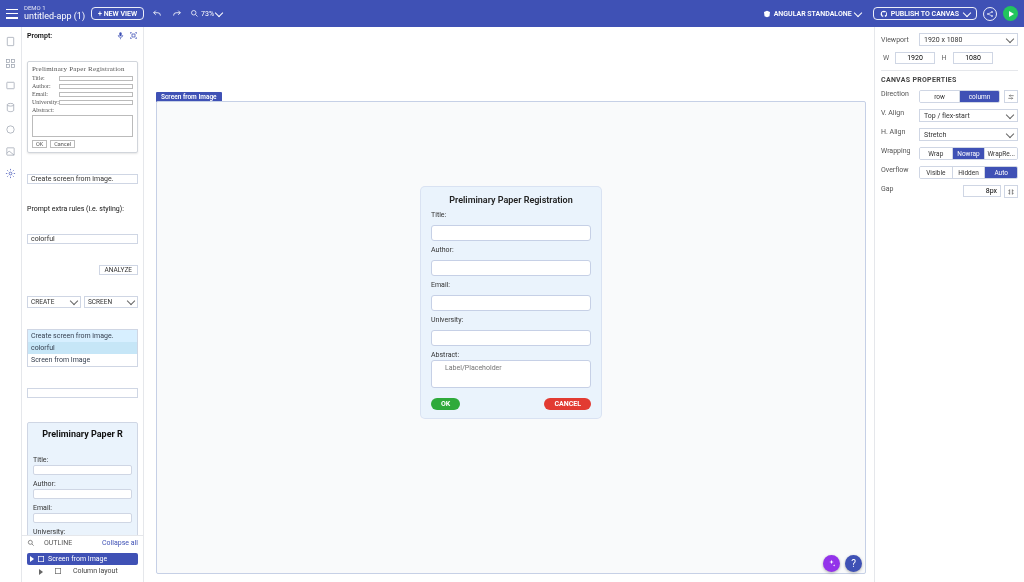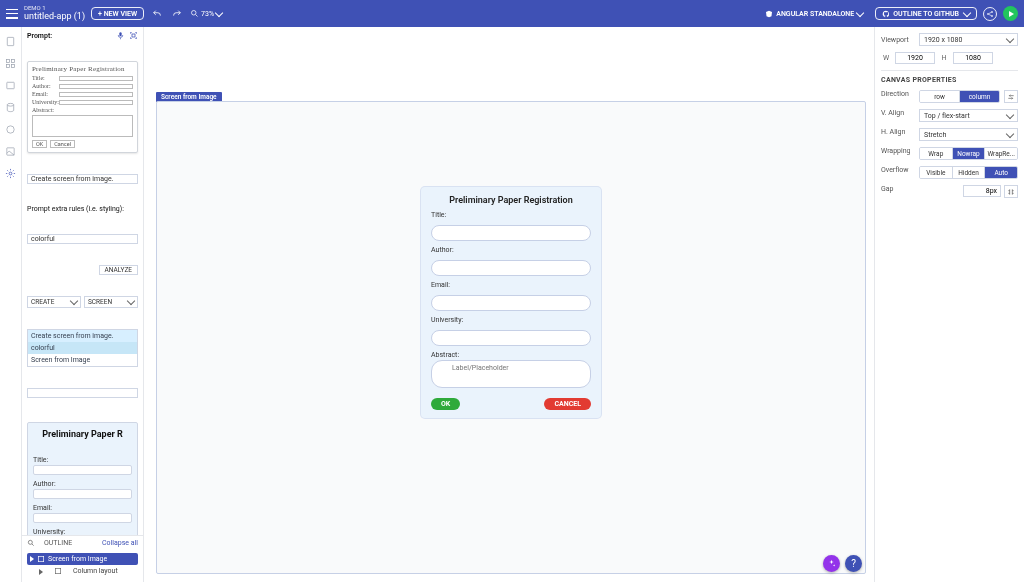--- a/index.html
+++ b/index.html
@@ -83,21 +83,21 @@
   .tri{width:0;height:0;border-top:3px solid transparent;border-bottom:3px solid transparent;border-left:4px solid currentColor}
 
   
   .canvas-wrap{flex:1;background:#fff;position:relative;overflow:hidden}
   .canvas{position:absolute;left:12px;right:8px;top:74px;bottom:8px;background:#f9fafb;border:1px solid #c6d0e6;border-radius:2px}
   .frame-tag{position:absolute;left:12px;top:65px;background:var(--blue);color:#fff;font-size:6.5px;font-weight:600;padding:1px 5px;border-radius:1px}
 
   .form{position:absolute;left:50%;top:18%;transform:translateX(-50%);width:180px;background:#eaf3fc;border-radius:4px;padding:8px 10px 8px;box-shadow:0 0 0 1px #d9e2f2}
   .form h3{font-size:9px;font-weight:600;text-align:center;margin-bottom:6px;color:#222}
   .form label{display:block;font-size:7px;color:#333;margin-bottom:1px}
-  .form input, .form textarea{width:100%;border:1px solid #c6d0e6;border-radius:11px;font-size:7px;padding:3px 20px;background:#fff;color:#333;font-family:inherit}
+  .form input, .form textarea{width:100%;border:1px solid #c6d0e6;border-radius:3px;font-size:7px;padding:3px 13px;background:#fff;color:#333;font-family:inherit}
   .form .grp{margin-bottom:5px}
   .form textarea{height:28px;resize:none}
   .form .actions{display:flex;justify-content:space-between;margin-top:6px}
   .btn{height:12px;border:none;border-radius:7px;font-size:7px;font-weight:700;color:#fff;padding:0 10px;cursor:pointer}
   .btn.ok{background:#2faa3b}
   .btn.cancel{background:#e23b32}
 
   .fab{position:absolute;width:17px;height:17px;border-radius:50%;display:flex;align-items:center;justify-content:center;color:#fff;font-size:10px;cursor:pointer;box-shadow:0 1px 3px rgba(0,0,0,.3)}
   .fab.purple{background:#9333ea;right:34px;bottom:10px}
   .fab.blue{background:#3f51b5;right:12px;bottom:10px}
@@ -167,21 +167,21 @@
     <svg viewBox="0 0 24 24" width="8" height="8" fill="currentColor">
         <path d="M12 2L3 6l1.5 13L12 22l7.5-3L21 6z"></path>
       </svg>
     <span>ANGULAR STANDALONE</span>
     <span class="chev-down"></span>
   </button>
   <button class="pill">
     <svg viewBox="0 0 24 24" width="8" height="8" fill="currentColor">
         <path d="M12 2a10 10 0 00-3 19.5c.5 0 .7-.3.7-.6v-2c-2.8.6-3.4-1.3-3.4-1.3-.5-1.1-1.1-1.4-1.1-1.4-.9-.6 0-.6 0-.6 1 0 1.6 1 1.6 1 .9 1.5 2.4 1.1 3 .8 0-.7.3-1.1.6-1.3-2.2-.3-4.6-1.1-4.6-5 0-1.1.4-2 1-2.7 0-.3-.4-1.3.1-2.6 0 0 .8-.3 2.8 1a9 9 0 015 0c2-1.3 2.8-1 2.8-1 .5 1.3.1 2.3.1 2.6.6.7 1 1.6 1 2.7 0 3.9-2.4 4.7-4.6 5 .3.3.7.9.7 1.8v2.6c0 .3.2.7.7.6A10 10 0 0012 2z"></path>
       </svg>
-    <span>OUTLINE TO GITHUB</span>
+    <span>PUBLISH TO CANVAS</span>
     <span class="chev-down" style="margin-left:2px"></span>
   </button>
   <div class="round">
     <svg viewBox="0 0 24 24" width="8" height="8" fill="none" stroke="currentColor" stroke-width="2">
         <circle cx="6" cy="12" r="2"></circle>
         <circle cx="18" cy="6" r="2"></circle>
         <circle cx="18" cy="18" r="2"></circle>
         <path d="M8 11l8-4M8 13l8 4"></path>
       </svg>
   </div>

